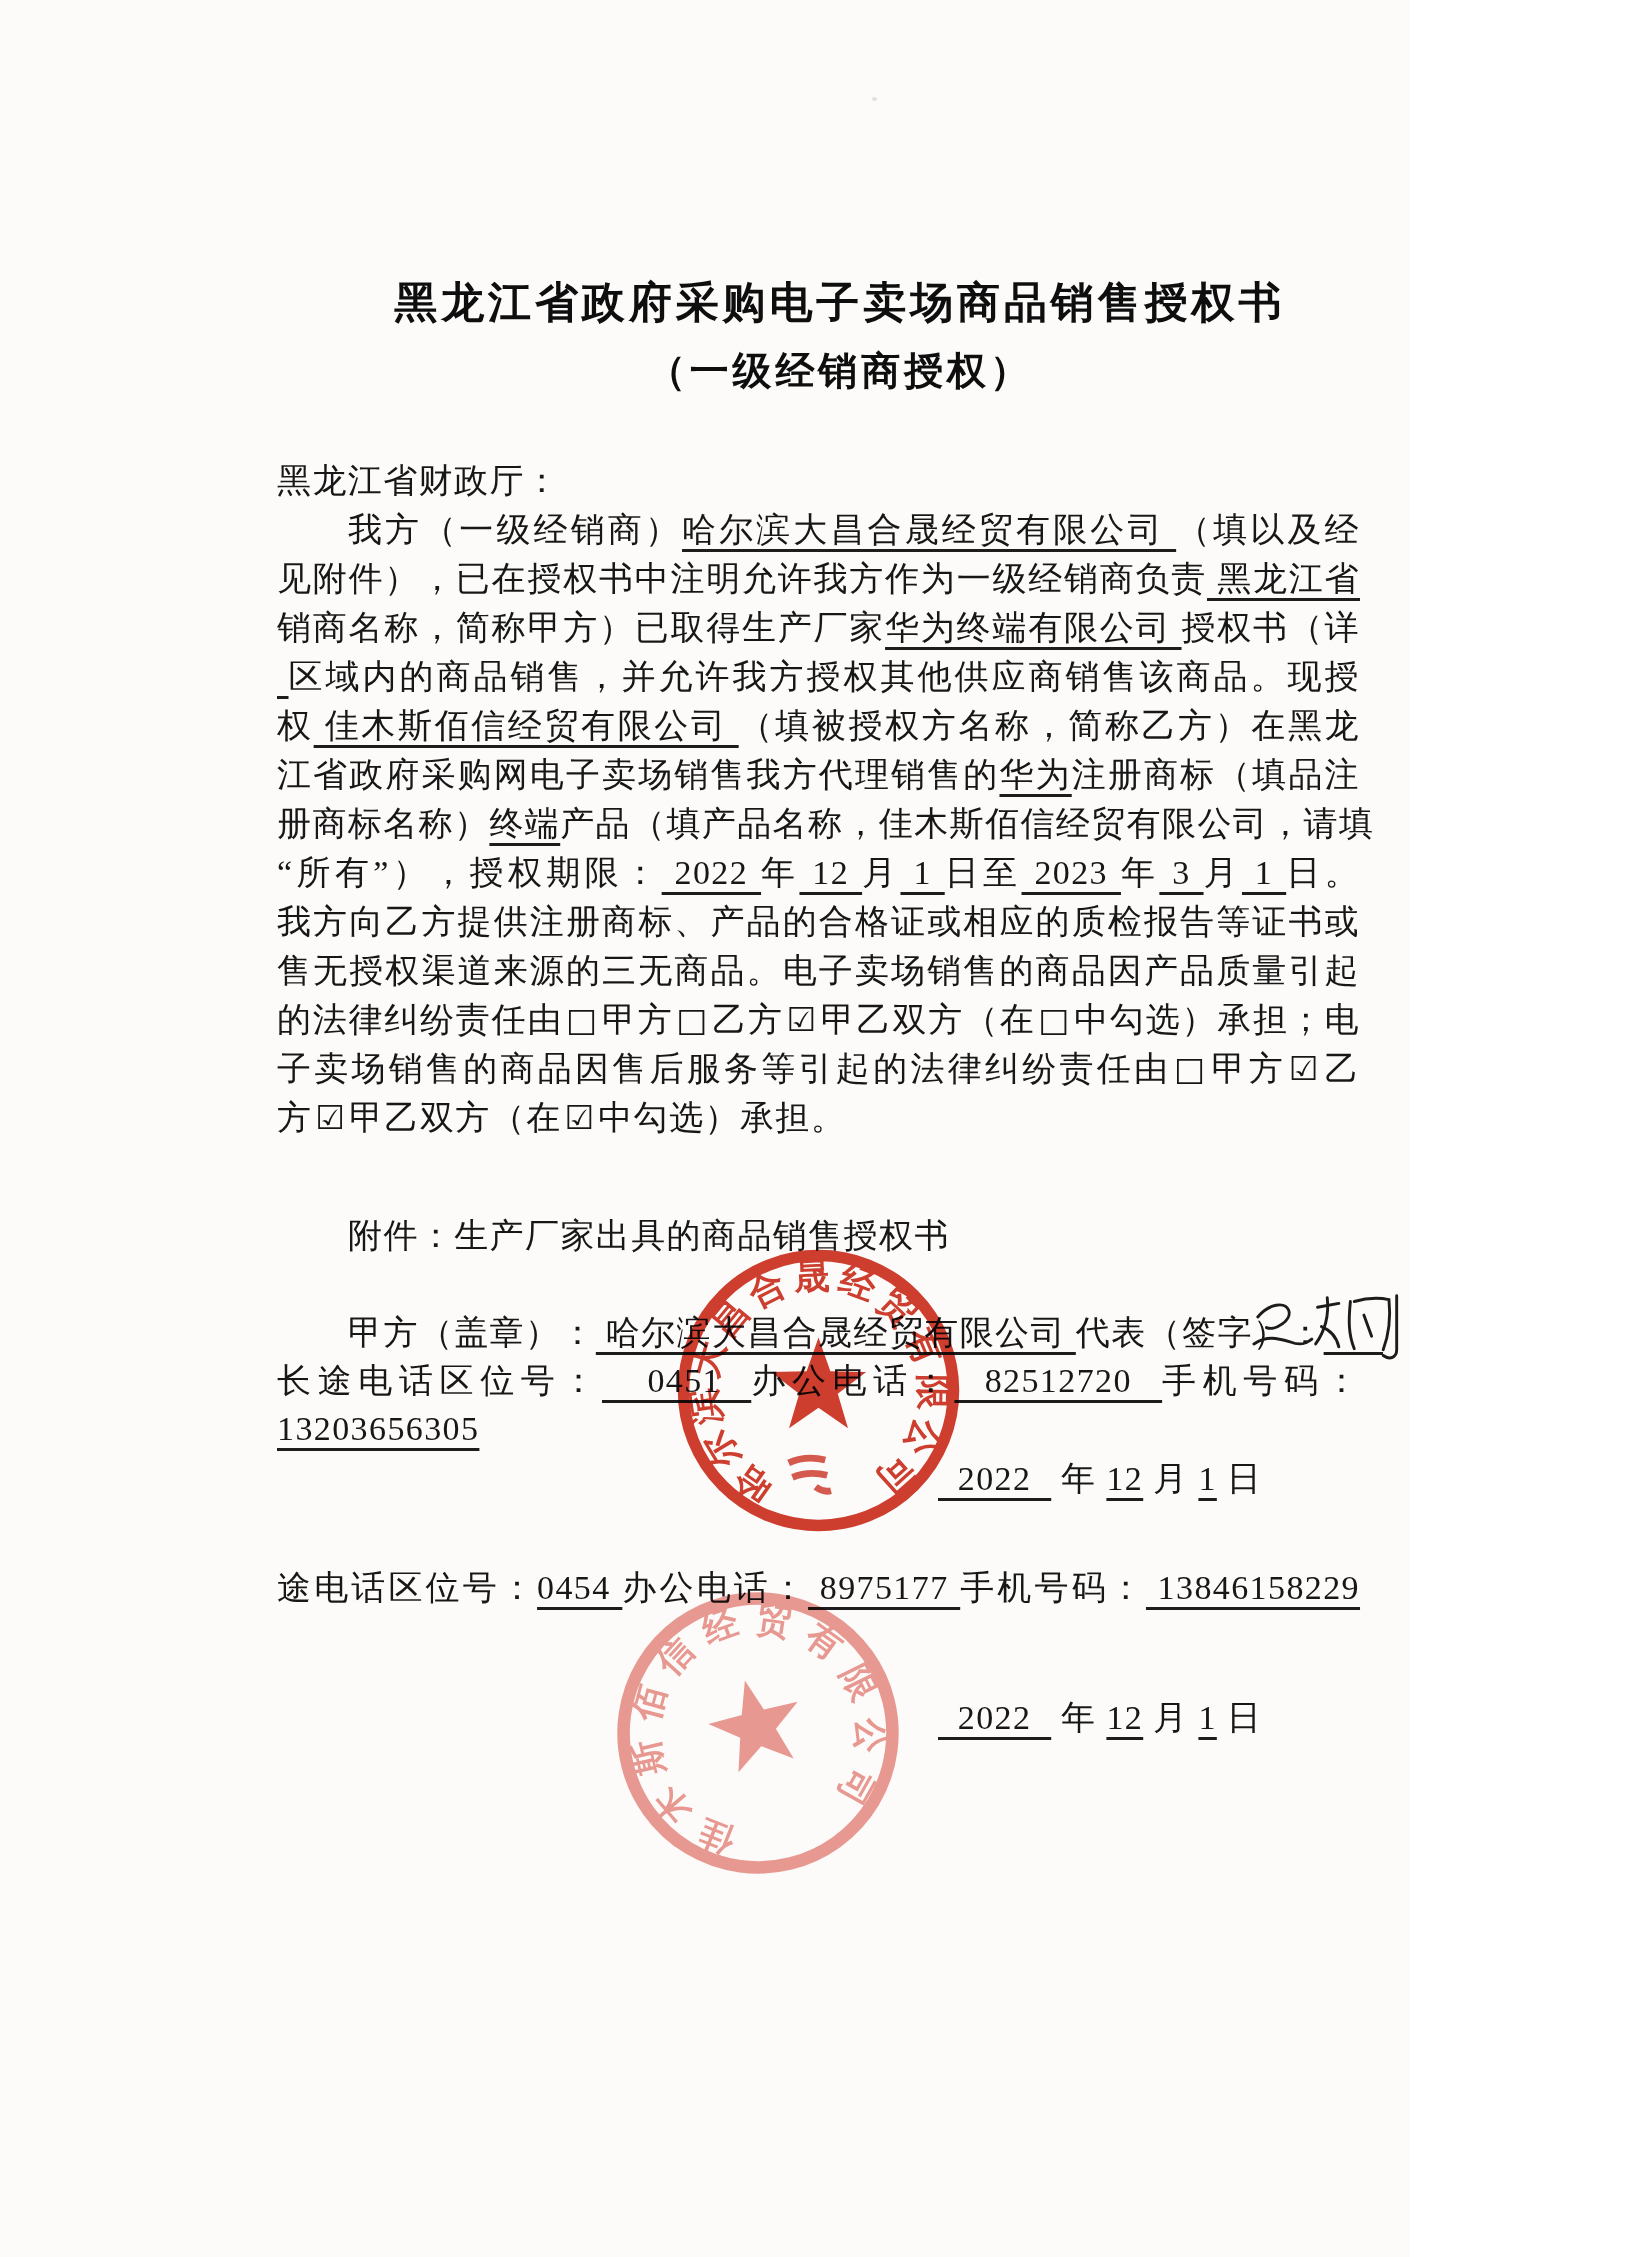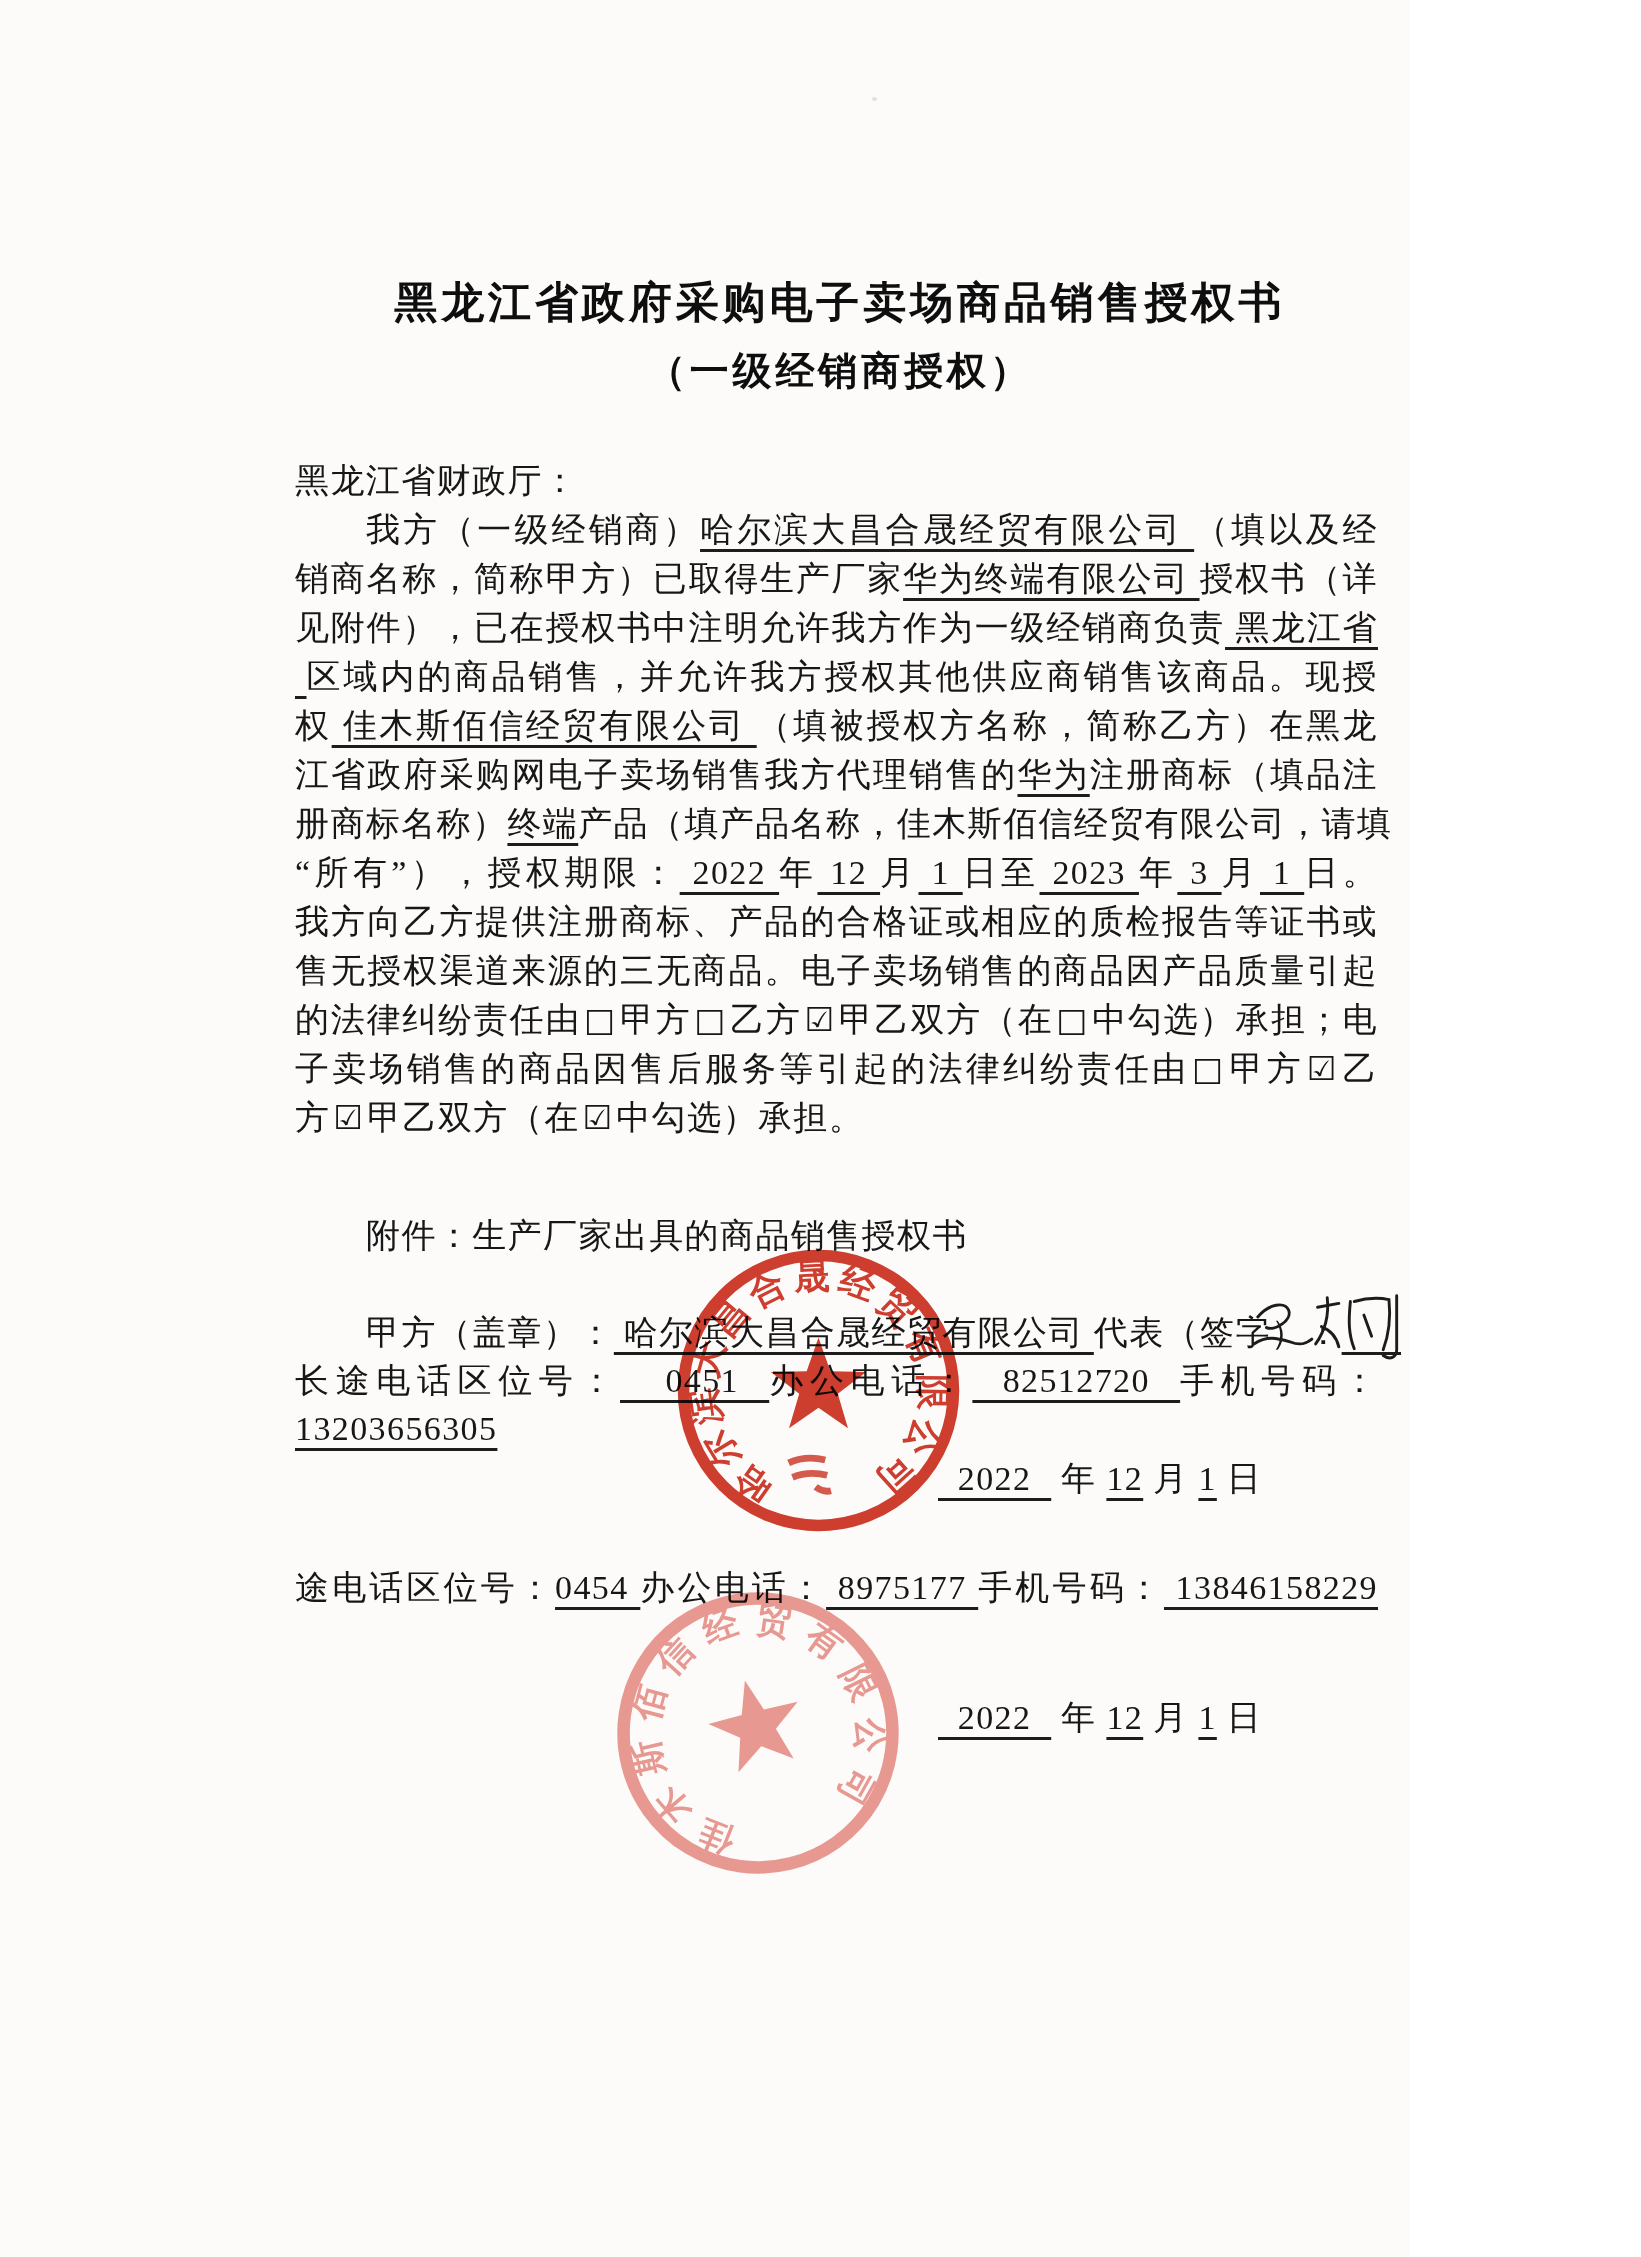--- a/index.html
+++ b/index.html
@@ -11,21 +11,21 @@
     color:#171717;
   }
   .title {
     position:absolute; left:19.3px; width:1641px; text-align:center;
     font-family:"Liberation Sans","DejaVu Sans",sans-serif;
     font-weight:700; color:#0e0e0e;
   }
   #title1 { top:274px; font-size:43px; letter-spacing:3.9px; }
   #title2 { top:344px; font-size:39px; letter-spacing:3.9px; }
 
-  .tblock { position:absolute; left:295px; width:1083px; }
+  .tblock { position:absolute; left:277px; width:1083px; }
   .line {
     height:49px; line-height:49px; font-size:34px; letter-spacing:1.4px;
     white-space:nowrap; text-align:justify; text-align-last:justify;
     text-justify:inter-character;
   }
   .line.short { text-align:left; text-align-last:left; }
   .line.ind { text-indent:71px; }
   .u {
     text-decoration:underline; text-decoration-thickness:2.5px;
     text-underline-offset:7.7px; text-decoration-color:#1d1d1d;
@@ -53,22 +53,22 @@
 <body>
 
 <div class="page">
 
   <div id="title1" class="title">黑龙江省政府采购电子卖场商品销售授权书</div>
   <div id="title2" class="title">（一级经销商授权）</div>
 
   <div id="body-lines" class="tblock">
       <div class="line short"><span>黑龙江省财政厅：</span></div>
       <div class="line ind"><span>我方（一级经销商）</span><span class="u">哈尔滨大昌合晟经贸有限公司&nbsp;</span><span>（填以及经</span></div>
+      <div class="line"><span>见附件），已在授权书中注明允许我方作为一级经销商负责</span><span class="u">&nbsp;黑龙江省</span></div>
       <div class="line"><span>销商名称，简称甲方）已取得生产厂家</span><span class="u">华为终端有限公司&nbsp;</span><span>授权书（详</span></div>
-      <div class="line"><span>见附件），已在授权书中注明允许我方作为一级经销商负责</span><span class="u">&nbsp;黑龙江省</span></div>
       <div class="line"><span class="u">&nbsp;</span><span>区域内的商品销售，并允许我方授权其他供应商销售该商品。现授</span></div>
       <div class="line"><span>权</span><span class="u">&nbsp;佳木斯佰信经贸有限公司&nbsp;</span><span>（填被授权方名称，简称乙方）在黑龙</span></div>
       <div class="line"><span>江省政府采购网电子卖场销售我方代理销售的</span><span class="u">华为</span><span>注册商标（填品注</span></div>
       <div class="line"><span>册商标名称）</span><span class="u">终端</span><span>产品（填产品名称，佳木斯佰信经贸有限公司，请填</span></div>
       <div class="line"><span>“所有”），授权期限：</span><span class="u">&nbsp;2022&nbsp;</span><span>年</span><span class="u">&nbsp;12&nbsp;</span><span>月</span><span class="u">&nbsp;1&nbsp;</span><span>日至</span><span class="u">&nbsp;2023&nbsp;</span><span>年</span><span class="u">&nbsp;3&nbsp;</span><span>月</span><span class="u">&nbsp;1&nbsp;</span><span>日。</span></div>
       <div class="line"><span>我方向乙方提供注册商标、产品的合格证或相应的质检报告等证书或</span></div>
       <div class="line"><span>售无授权渠道来源的三无商品。电子卖场销售的商品因产品质量引起</span></div>
       <div class="line"><span>的法律纠纷责任由</span><span class="cb">□</span><span>甲方</span><span class="cb">□</span><span>乙方</span><span class="cb">☑</span><span>甲乙双方（在</span><span class="cb">□</span><span>中勾选）承担；电</span></div>
       <div class="line"><span>子卖场销售的商品因售后服务等引起的法律纠纷责任由</span><span class="cb">□</span><span>甲方</span><span class="cb">☑</span><span>乙</span></div>
       <div class="line short"><span>方</span><span class="cb">☑</span><span>甲乙双方（在</span><span class="cb">☑</span><span>中勾选）承担。</span></div>

